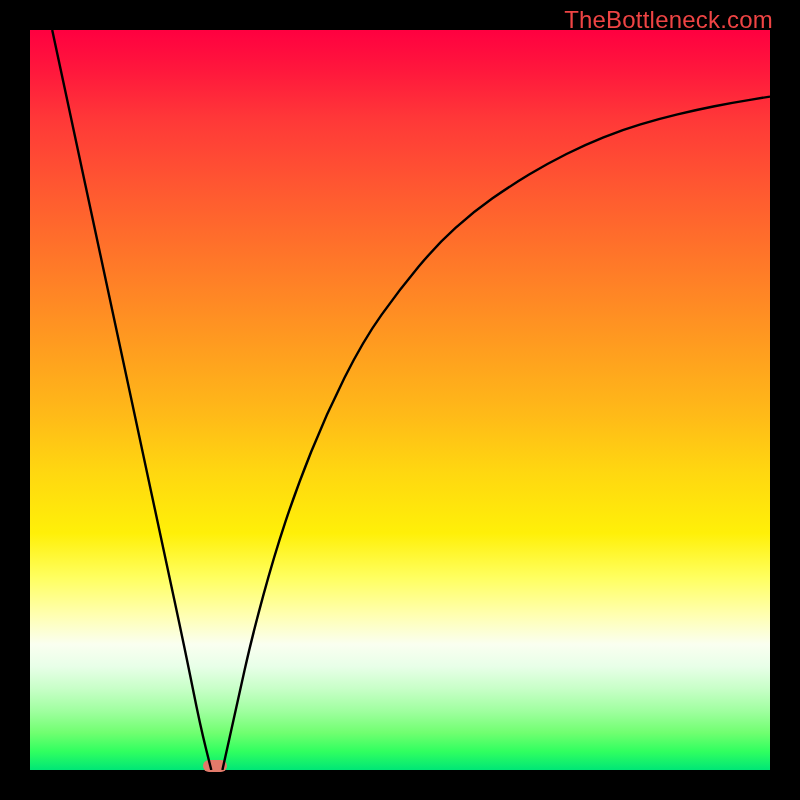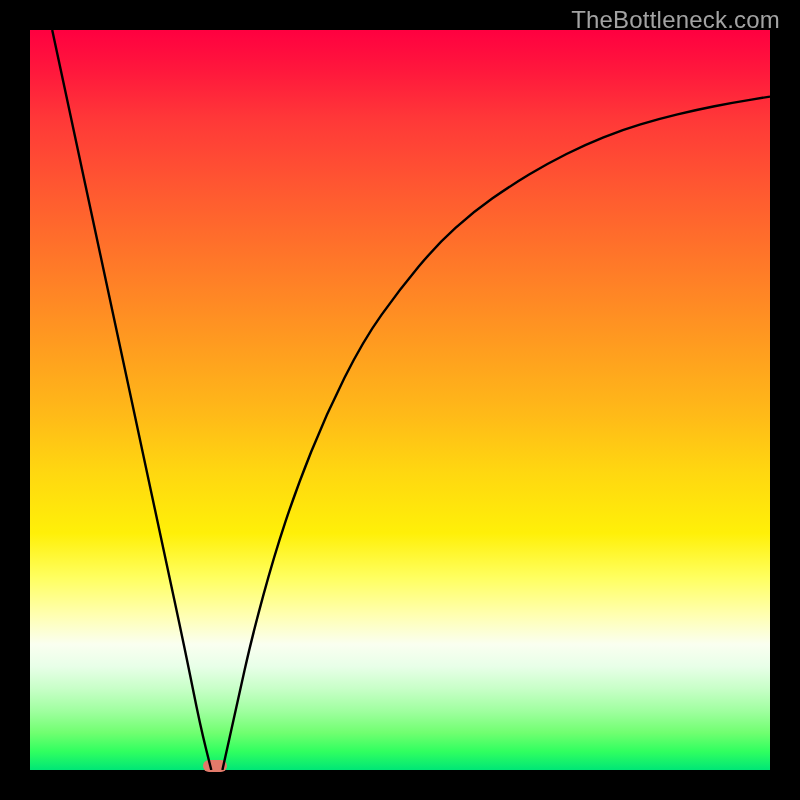--- a/index.html
+++ b/index.html
@@ -39,22 +39,22 @@
       #c8ffc8 89%,
       #a0ffa0 92%,
       #70ff70 95%,
       #30ff60 97.5%,
       #00e676 100%
     );
   }
   .watermark {
     position: absolute;
     top: 6px;
-    right: 20px;
-    color: #a3a3a3;
+    right: 27px;
+    color: #ef4444;
     font-size: 24px;
     font-weight: 500;
     letter-spacing: 0.2px;
     z-index: 10;
   }
   svg.curve {
     position: absolute;
     left: 0;
     top: 0;
     width: 740px;

